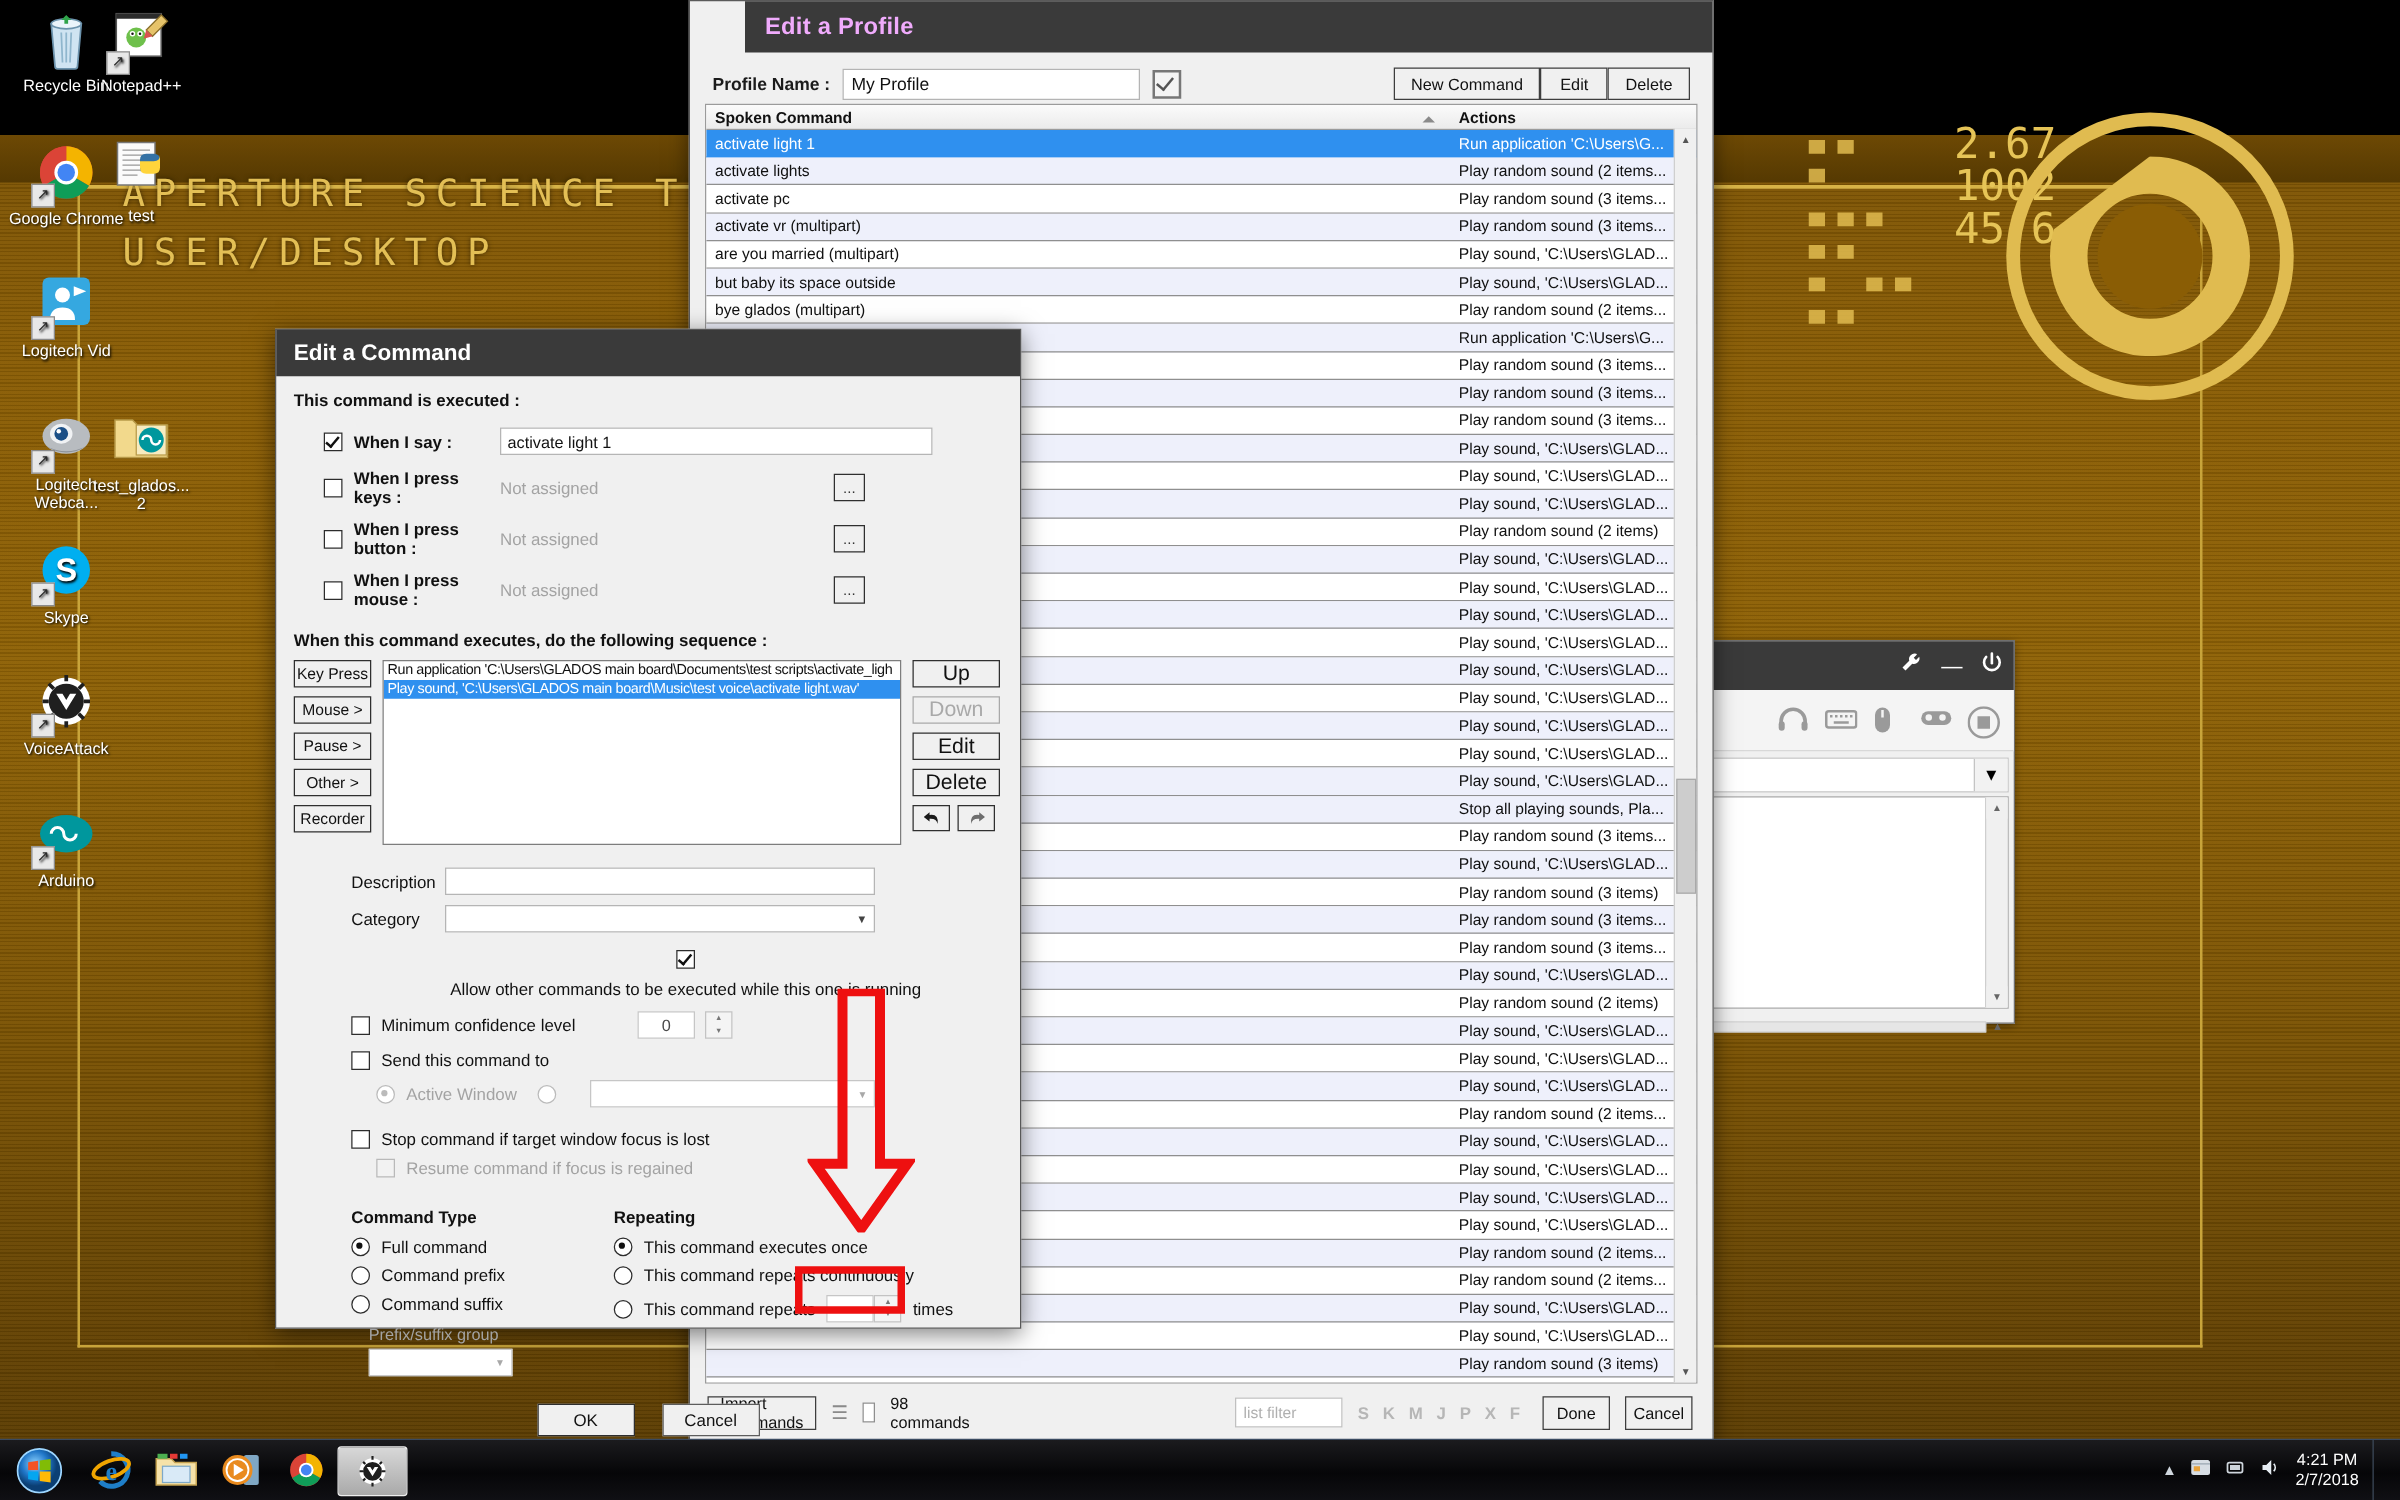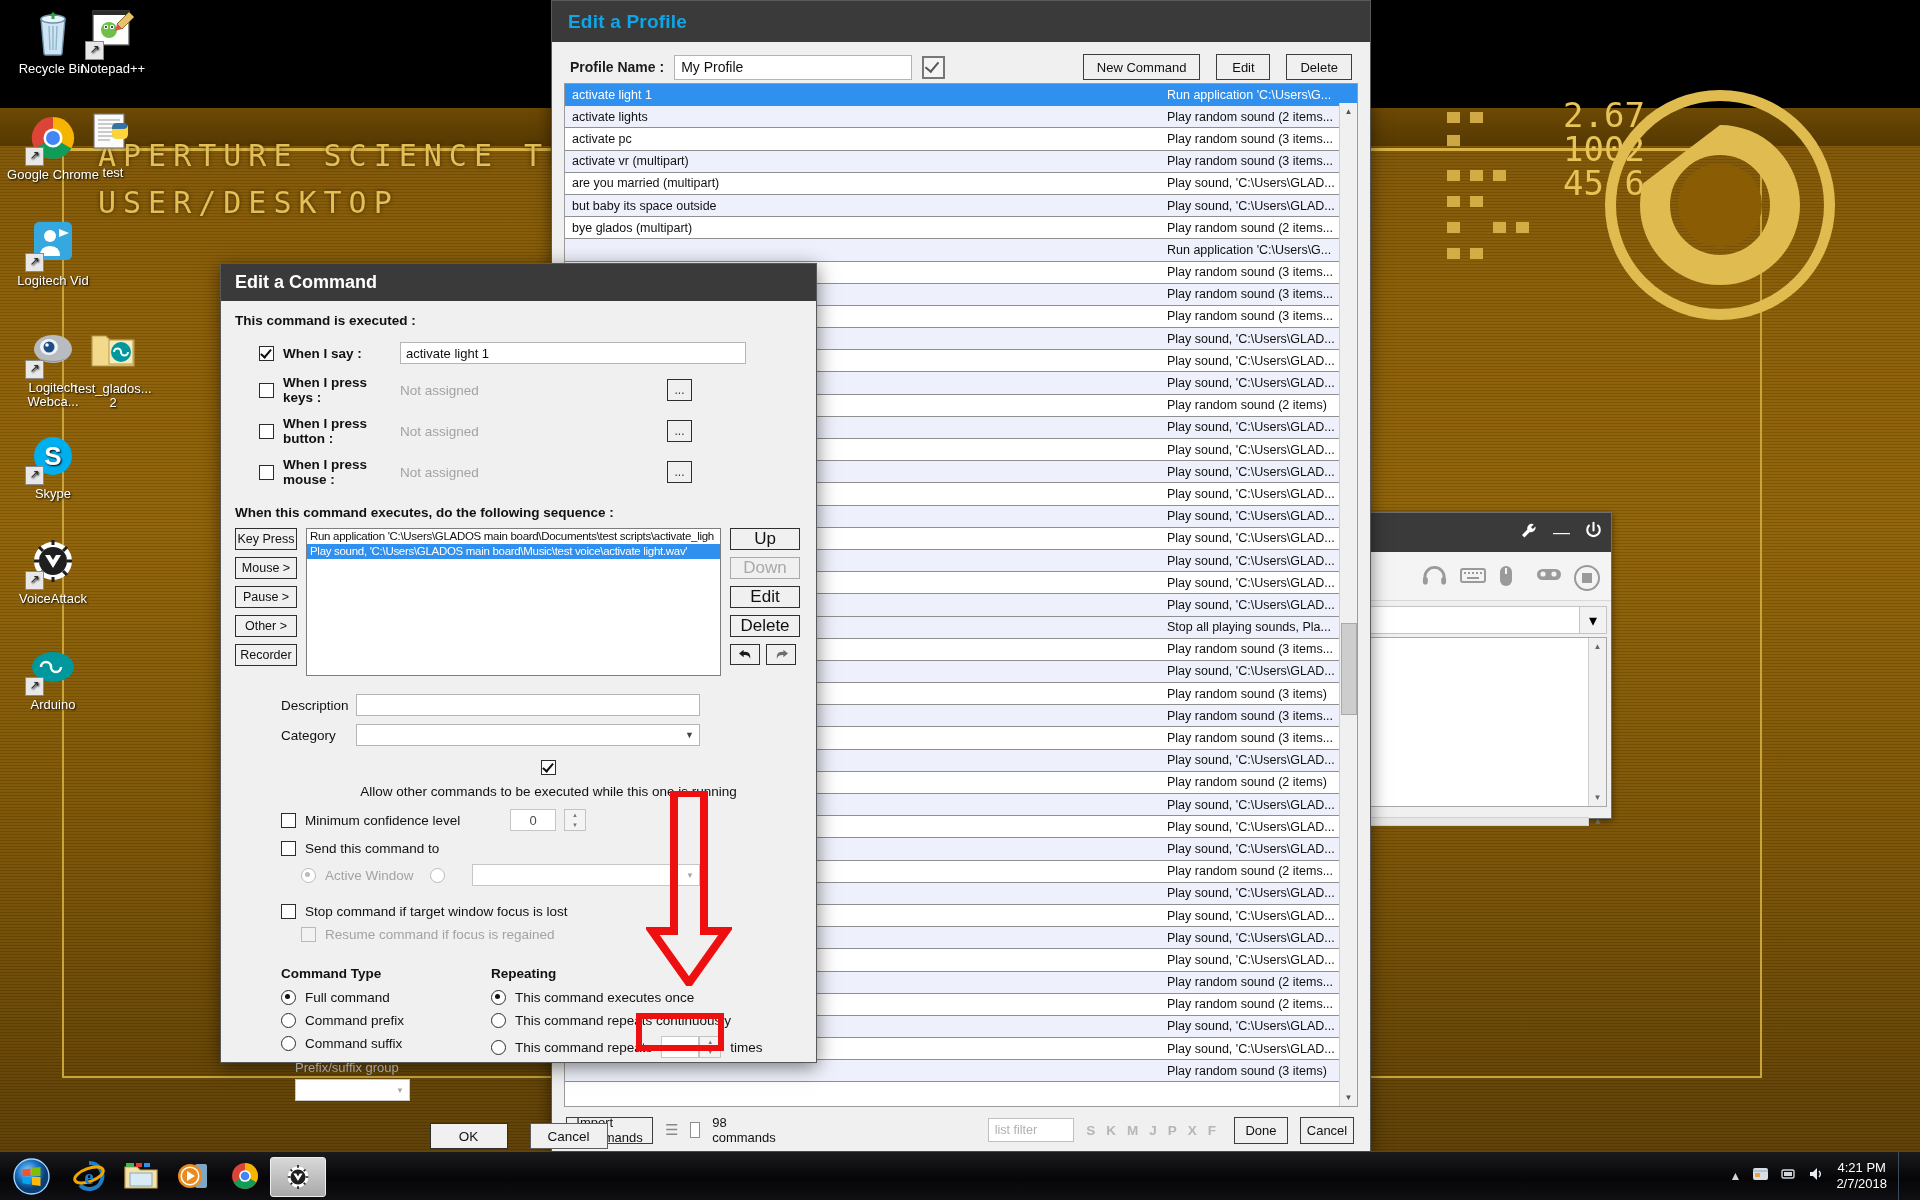--- a/index.html
+++ b/index.html
@@ -70,22 +70,22 @@
   #vamain .toolrow{height:48px;background:#f4f4f4;display:flex;align-items:center;justify-content:flex-end;gap:11px;padding-right:10px;border-bottom:1px solid #d8d8d8;}
   #vamain .profrow{height:26px;background:#fff;border:1px solid #c4c4c4;margin:5px 4px 3px 4px;display:flex;}
   #vamain .profrow .dd{margin-left:auto;width:26px;border-left:1px solid #c4c4c4;background:#f2f2f2;display:flex;align-items:center;justify-content:center;}
   #vamain .logbox{margin:0 4px;height:168px;background:#fff;border:1px solid #a8a8a8;display:flex;}
   #vamain .logsb{margin-left:auto;width:17px;background:#f0f0f0;border-left:1px solid #cfcfcf;display:flex;flex-direction:column;align-items:center;justify-content:space-between;}
   #vamain .statusrow{height:20px;margin:4px 4px 0;display:flex;align-items:center;}
   .vicon{width:27px;height:22px;display:inline-block;}
   
   #profdlg{position:absolute;left:551px;top:0;width:818px;height:1152px;
     background:#f0f0f0;border:1px solid #5a5a5a;box-shadow:0 3px 16px rgba(0,0,0,.5);}
-  #profdlg .title{height:41px;background:#3a3a3a;color:#0ea5e9;font-size:19px;font-weight:bold;
-    display:flex;align-items:center;padding-left:16px;letter-spacing:.2px;}
+  #profdlg .title{height:41px;background:#3a3a3a;color:#f0abfc;font-size:19px;font-weight:bold;
+    display:flex;align-items:center;padding-left:16px;letter-spacing:.2px;margin-left:44px;}
   .prow{display:flex;align-items:center;gap:10px;padding:12px 18px 8px;}
   .plabel{font-size:14px;font-weight:bold;color:#1b1b1b;}
   .ptext{width:238px;height:25px;background:#fff;border:1px solid #b4b4b4;font-size:14px;padding:0 6px;
     display:flex;align-items:center;color:#111;box-sizing:border-box;}
   .pbtn{height:26px;min-width:54px;padding:0 13px;background:#f0f0f0;border:1px solid #3d3d3d;
     font-size:13px;display:flex;align-items:center;justify-content:center;color:#111;box-sizing:border-box;}
   .chk-lg{width:19px;height:19px;border:2px solid #777;background:#f4f4f4;position:relative;}
   .chk-lg:after{content:"";position:absolute;left:4px;top:1px;width:6px;height:11px;border:solid #555;
     border-width:0 2px 2px 0;transform:rotate(40deg);}
   
@@ -387,28 +387,35 @@
   </div>
 </div>
 
 <div id="profdlg">
   <div class="title">Edit a Profile</div>
 
   <div class="prow">
     <span class="plabel">Profile Name :</span>
     <span class="ptext" title="Profile name">My Profile</span>
     <span class="chk-lg"></span>
-    <span style="margin-left:auto;display:flex;gap:16px;">
+    <span style="margin-left:auto;display:flex;gap:0;">
       <span class="pbtn">New Command</span>
       <span class="pbtn">Edit</span>
       <span class="pbtn">Delete</span>
     </span>
   </div>
 
   <div id="cmdlist">
+    <div class="lhead">
+      <span class="c1">
+        <span>Spoken Command</span>
+        <span class="sortarrow"></span>
+      </span>
+      <span class="c2">Actions</span>
+    </div>
     <div id="rows-host">
         <div class="lrow sel">
           <span class="c1">activate light 1</span>
           <span class="c2">Run application 'C:\Users\G...</span>
         </div>
         <div class="lrow alt">
           <span class="c1">activate lights</span>
           <span class="c2">Play random sound (2 items...</span>
         </div>
         <div class="lrow">

